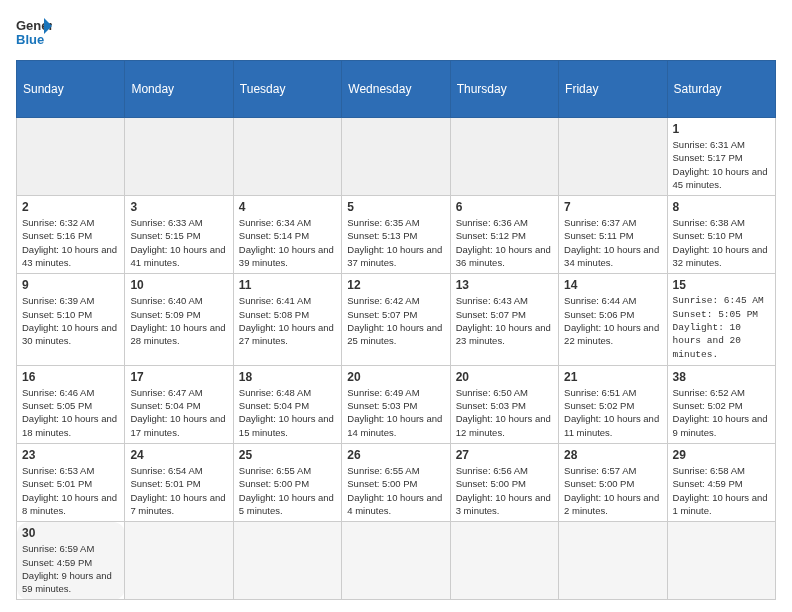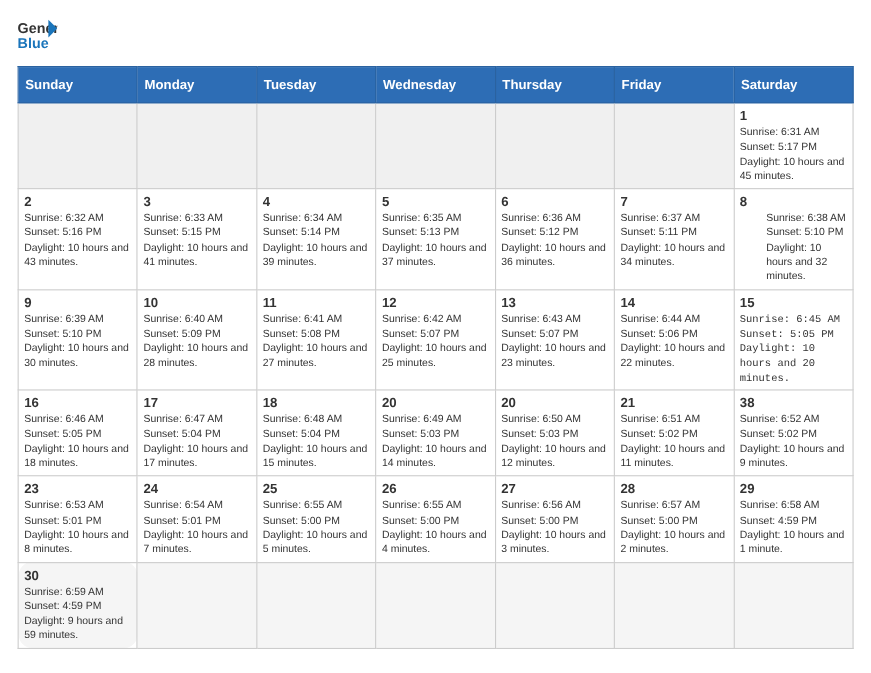--- a/index.html
+++ b/index.html
@@ -39,22 +39,22 @@
     }
     .calendar {
       width: 100%;
       border-collapse: collapse;
       border: 1px solid #ccc;
     }
     .calendar th {
       background: #2d6db5;
       color: #fff;
       font-size: 12px;
-      font-weight: bold;
-      padding: 9px 6px;
+      font-weight: normal;
+      padding: 21px 6px;
       text-align: left;
       border: 1px solid #2a62a0;
     }
     .calendar td {
       vertical-align: top;
       border: 1px solid #ccc;
       padding: 4px 5px;
       font-size: 10px;
       color: #333;
       background: #fff;
@@ -158,21 +158,21 @@
 Daylight: 10 hours and 36 minutes.</div>
         </td>
         <td>
           <span class="day-number">7</span>
           <div class="day-info" style="white-space: pre-line;">Sunrise: 6:37 AM
 Sunset: 5:11 PM
 Daylight: 10 hours and 34 minutes.</div>
         </td>
         <td>
           <span class="day-number">8</span>
-          <div class="day-info" style="white-space: pre-line; margin-left: 24px;">Sunrise: 6:38 AM
+          <div class="day-info" style="white-space: pre-line;">Sunrise: 6:38 AM
 Sunset: 5:10 PM
 Daylight: 10 hours and 32 minutes.</div>
         </td>
       </tr>
       <tr>
         <td>
           <span class="day-number">9</span>
           <div class="day-info" style="white-space: pre-line;">Sunrise: 6:39 AM
 Sunset: 5:10 PM
 Daylight: 10 hours and 30 minutes.</div>

